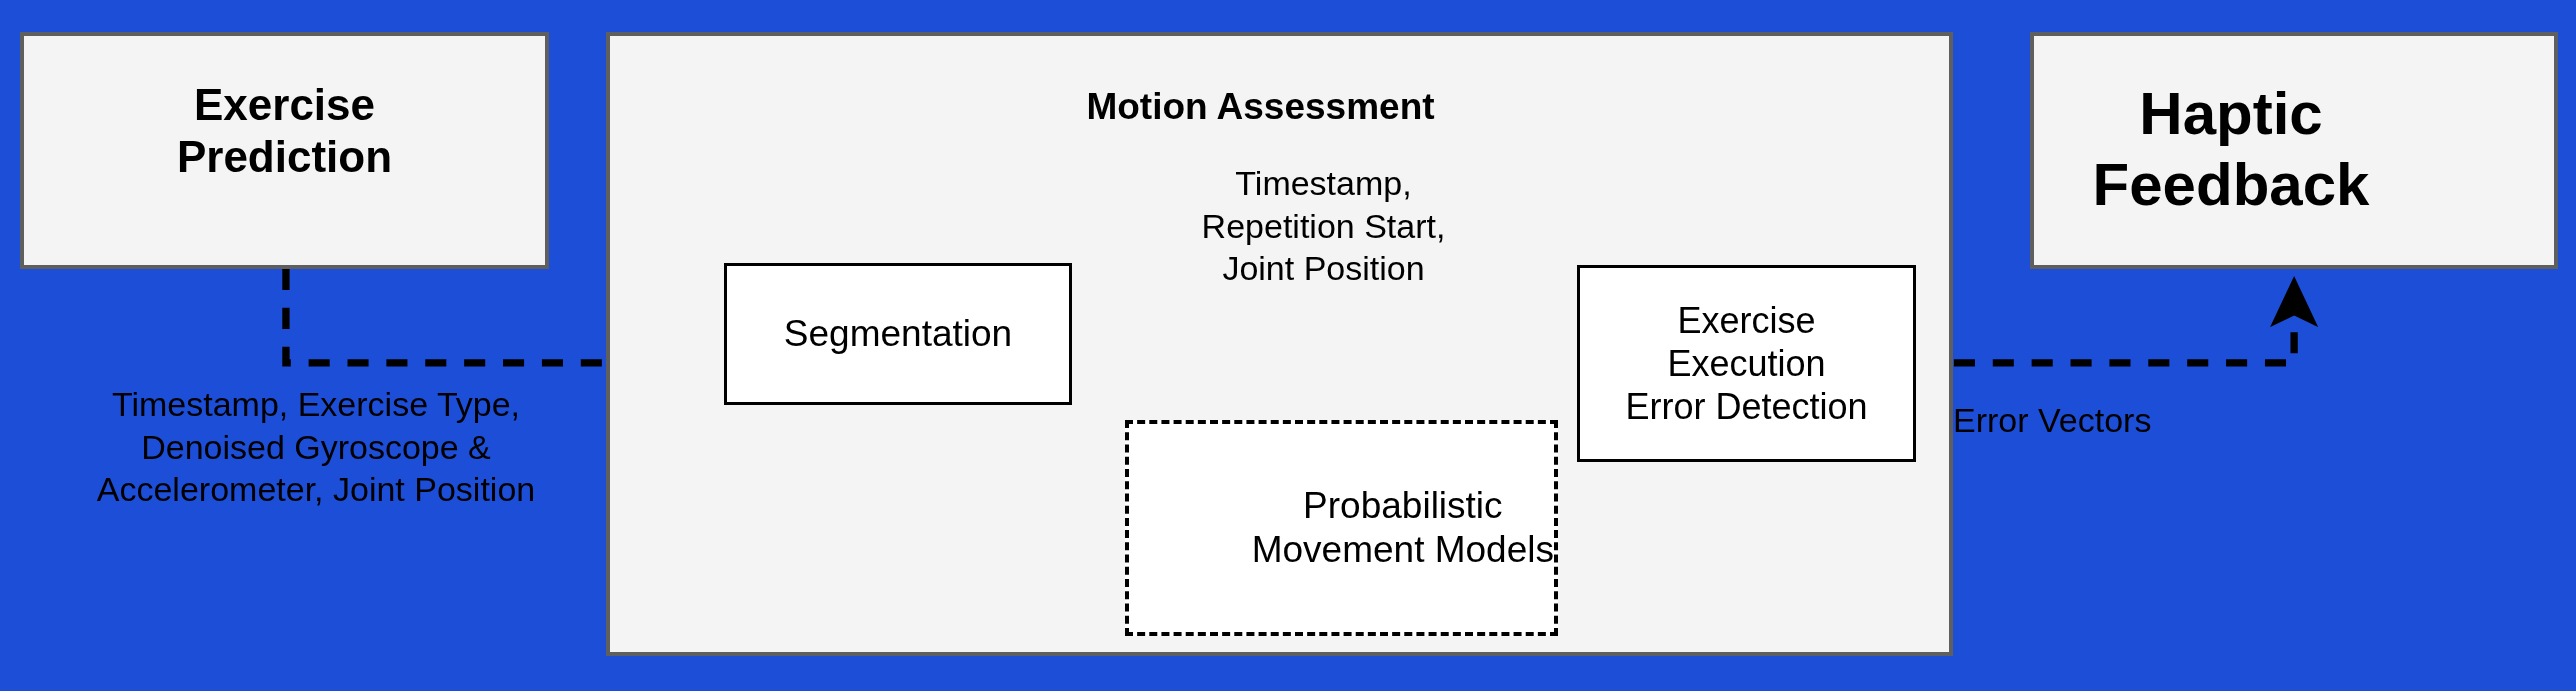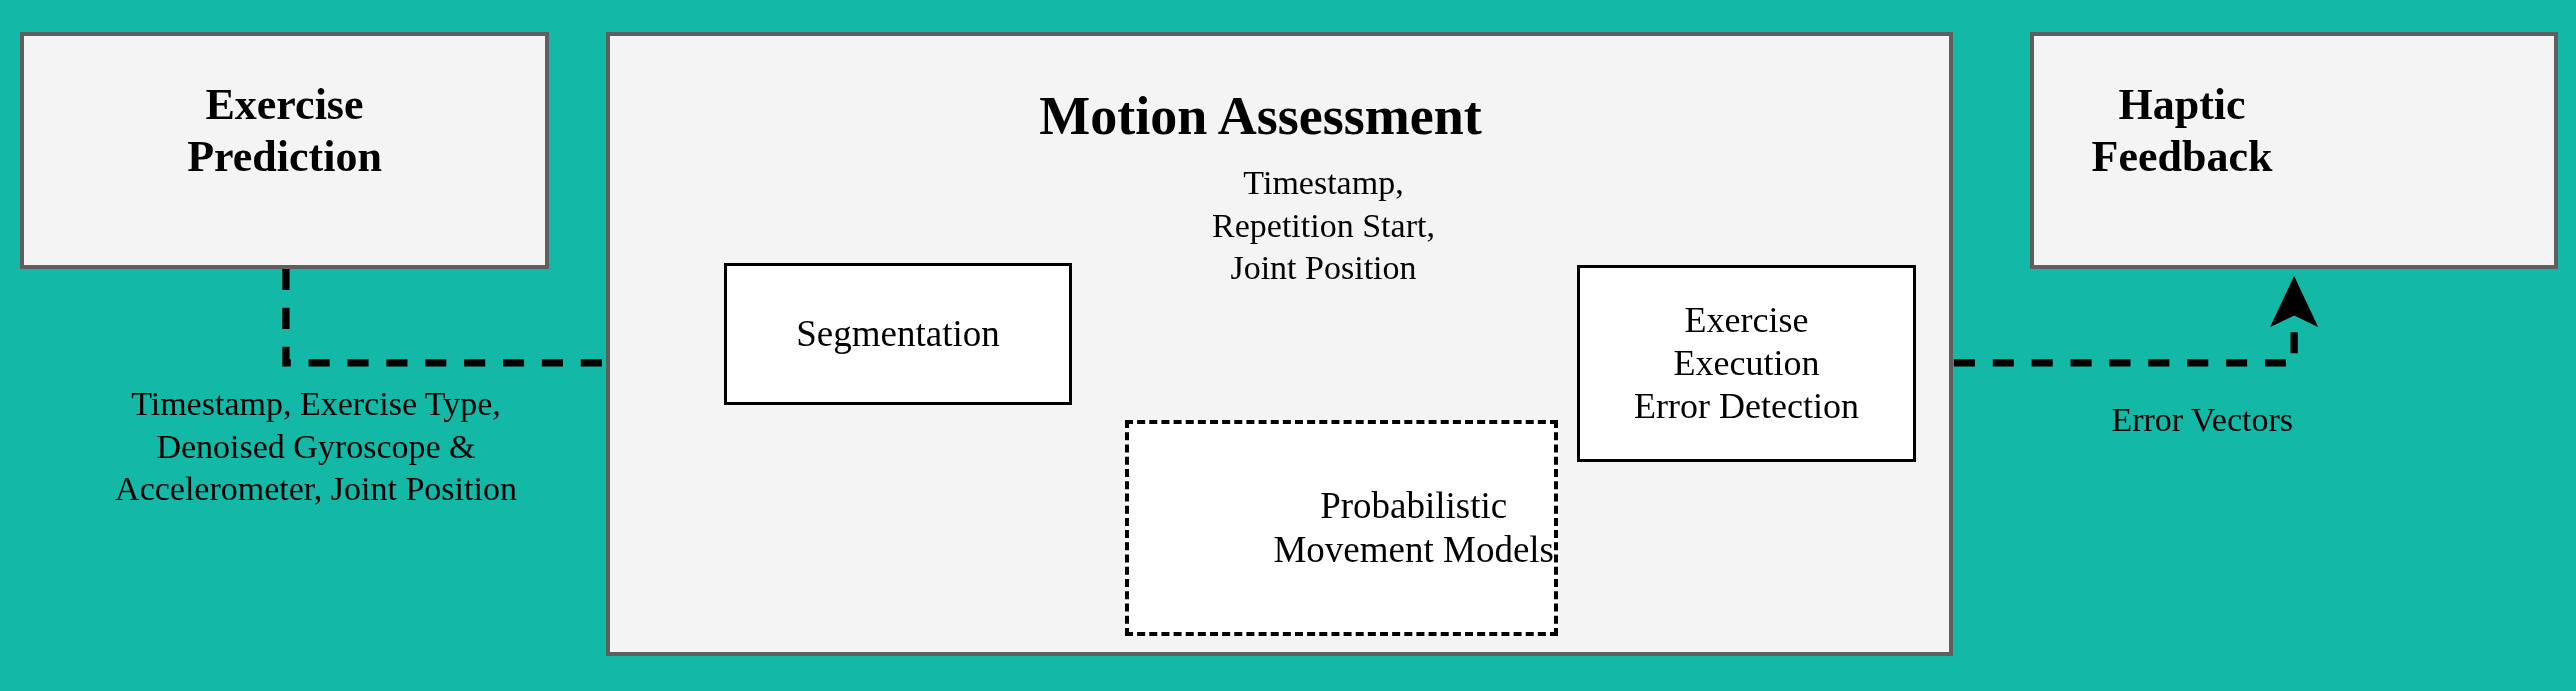--- a/index.html
+++ b/index.html
@@ -4,22 +4,22 @@
 <style>
   html, body {
     margin: 0;
     padding: 0;
     background: #ffffff;
   }
   #canvas {
     position: relative;
     width: 2576px;
     height: 691px;
-    background: #14b8a6;
-    font-family: Liberation Serif, serif;
+    background: #1d4ed8;
+    font-family: Liberation Sans, sans-serif;
     overflow: hidden;
   }
 
   
   .outer-box {
     position: absolute;
     background: #f4f4f4;
     border: 4px solid #5f5f5f;
     box-sizing: border-box;
   }
@@ -105,25 +105,25 @@
     </g>
   </svg>
 
   <div class="outer-box" style="left:20px; top:32px; width:529px; height:237px;">
   </div>
   <div class="outer-title" style="left:20px; top:79px; width:529px; font-size:44px;">Exercise
 Prediction</div>
 
   <div class="outer-box" style="left:606px; top:32px; width:1347px; height:624px;">
   </div>
-  <div class="outer-title" style="left:606px; top:85px; width:1309px; font-size:54px;">Motion Assessment</div>
+  <div class="outer-title" style="left:606px; top:85px; width:1309px; font-size:37px;">Motion Assessment</div>
 
   <div class="outer-box" style="left:2030px; top:32px; width:528px; height:237px;">
   </div>
-  <div class="outer-title" style="left:1918px; top:79px; width:528px; font-size:44px;">Haptic
+  <div class="outer-title" style="left:1967px; top:79px; width:528px; font-size:60px;">Haptic
 Feedback</div>
 
   <div class="inner-box" style="left:724px; top:263px; width:348px; height:142px;">
     <span class="inner-label">Segmentation</span>
   </div>
 
   <div class="inner-box dashed" style="left:1125px; top:420px; width:433px; height:216px;">
     <span class="inner-label">Probabilistic
 Movement Models</span>
   </div>
@@ -135,16 +135,16 @@
   </div>
 
   <div class="edge-label" style="left:16px; top:383px; width:600px;">Timestamp, Exercise Type,
 Denoised Gyroscope &amp;
 Accelerometer, Joint Position</div>
 
   <div class="edge-label" style="left:1128px; top:162px; width:391px;">Timestamp,
 Repetition Start,
 Joint Position</div>
 
-  <div class="edge-label" style="left:1953px; top:399px; width:340px; text-align:right;">Error Vectors</div>
+  <div class="edge-label" style="left:1953px; top:399px; width:340px; text-align:left;">Error Vectors</div>
 
 </div>
 
 
 </body></html>

